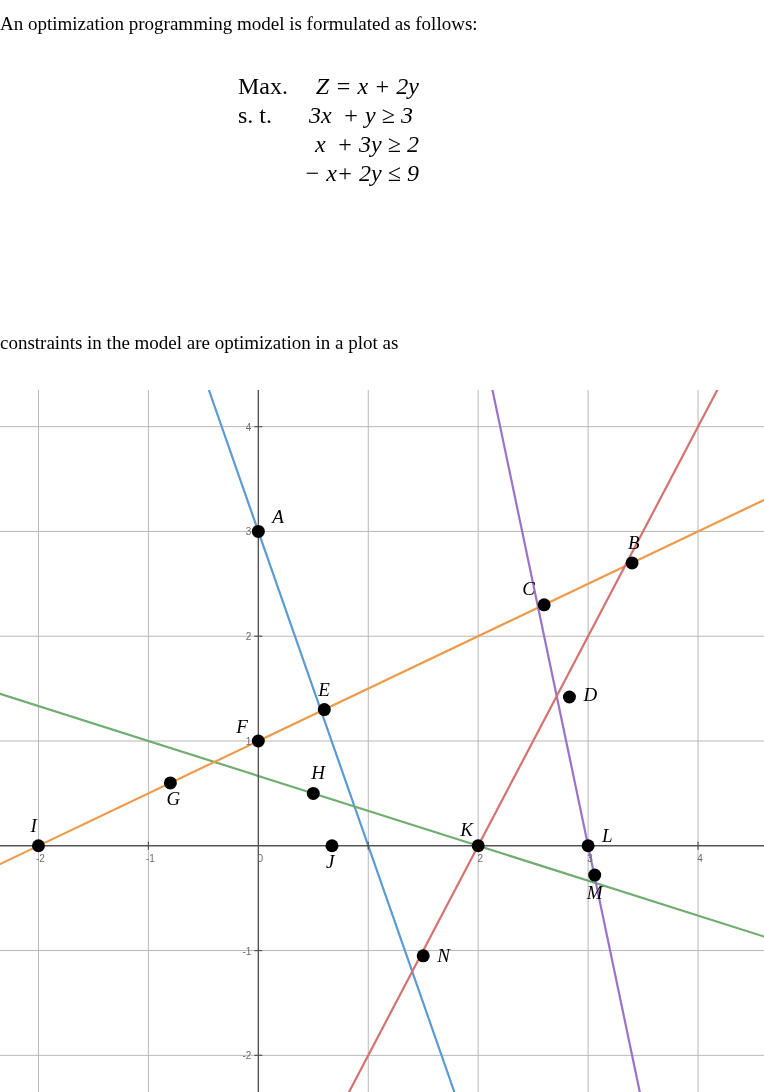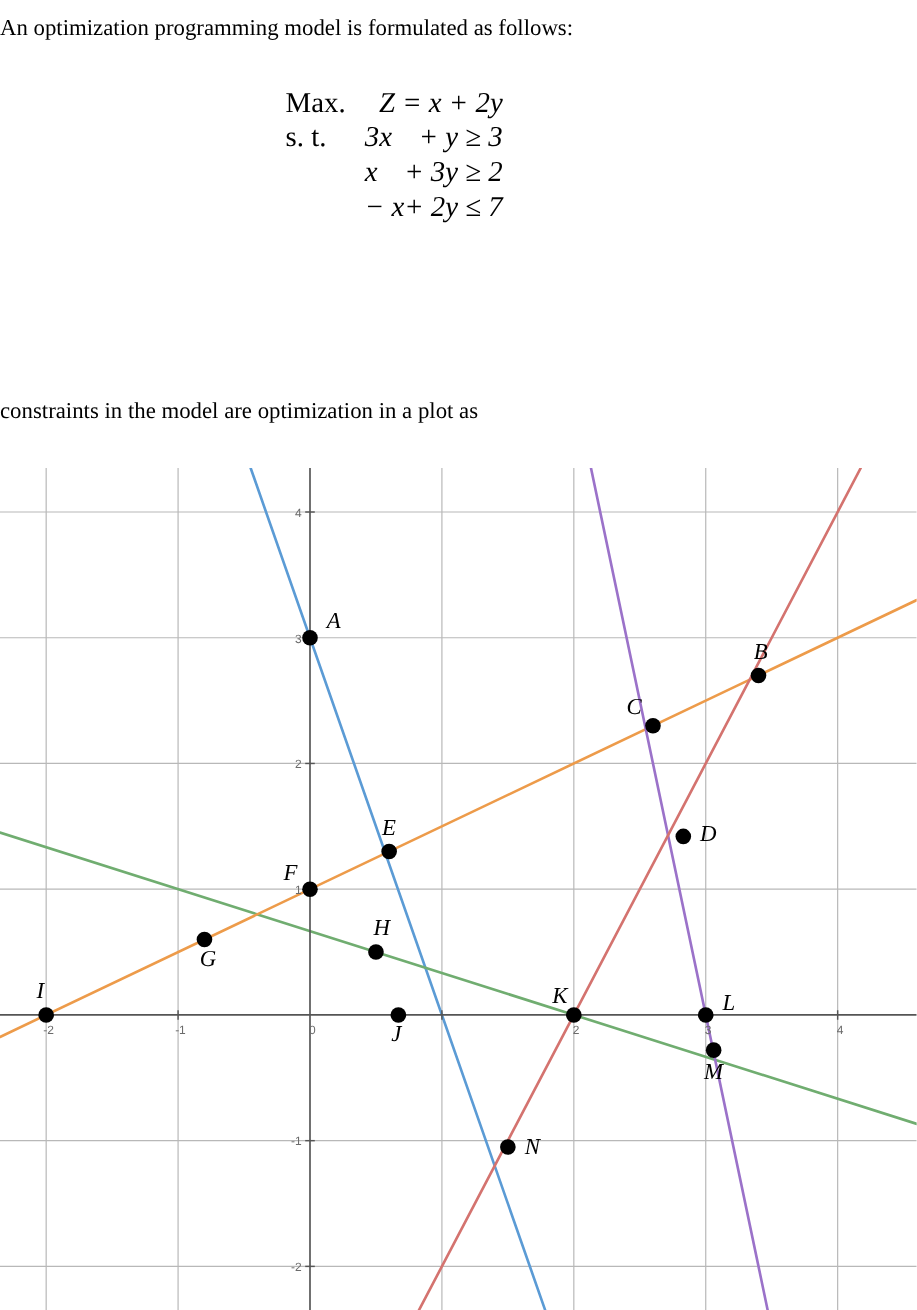--- a/index.html
+++ b/index.html
@@ -43,25 +43,25 @@
   }
   .lbl {
     width: 66px;
     font-family: "Liberation Serif", serif;
   }
   .mathi {
     font-style: italic;
     font-family: "Liberation Serif", serif;
   }
   .coefcol {
-    text-align: left;
+    text-align: center;
     padding-right: 2px;
   }
   .restcol {
-    text-align: right;
+    text-align: center;
     padding-left: 4px;
   }
   .onecol {
     text-align: right;
   }
   .caption2 {
     position: absolute;
     left: 0px;
     top: 332px;
     font-size: 19px;
@@ -123,21 +123,21 @@
       <td class="mathi restcol">+ y ≥ 3</td>
     </tr>
     <tr>
       <td class="lbl"></td>
       <td class="mathi coefcol">x</td>
       <td class="mathi restcol">+ 3y ≥ 2</td>
     </tr>
     <tr>
       <td class="lbl"></td>
       <td class="mathi coefcol">− x</td>
-      <td class="mathi restcol">+ 2y ≤ 7</td>
+      <td class="mathi restcol">+ 2y ≤ 9</td>
     </tr>
   </tbody>
     </table>
 </div>
 
 <div class="caption2">constraints in the model are optimization in a plot as</div>
 
 <div class="plot-wrap">
   <svg class="plot" id="plot-svg" width="764" height="702" viewBox="0 0 764 702">
       <line x1="38.474820143884905" y1="0" x2="38.474820143884905" y2="702" class="gridline"></line>

